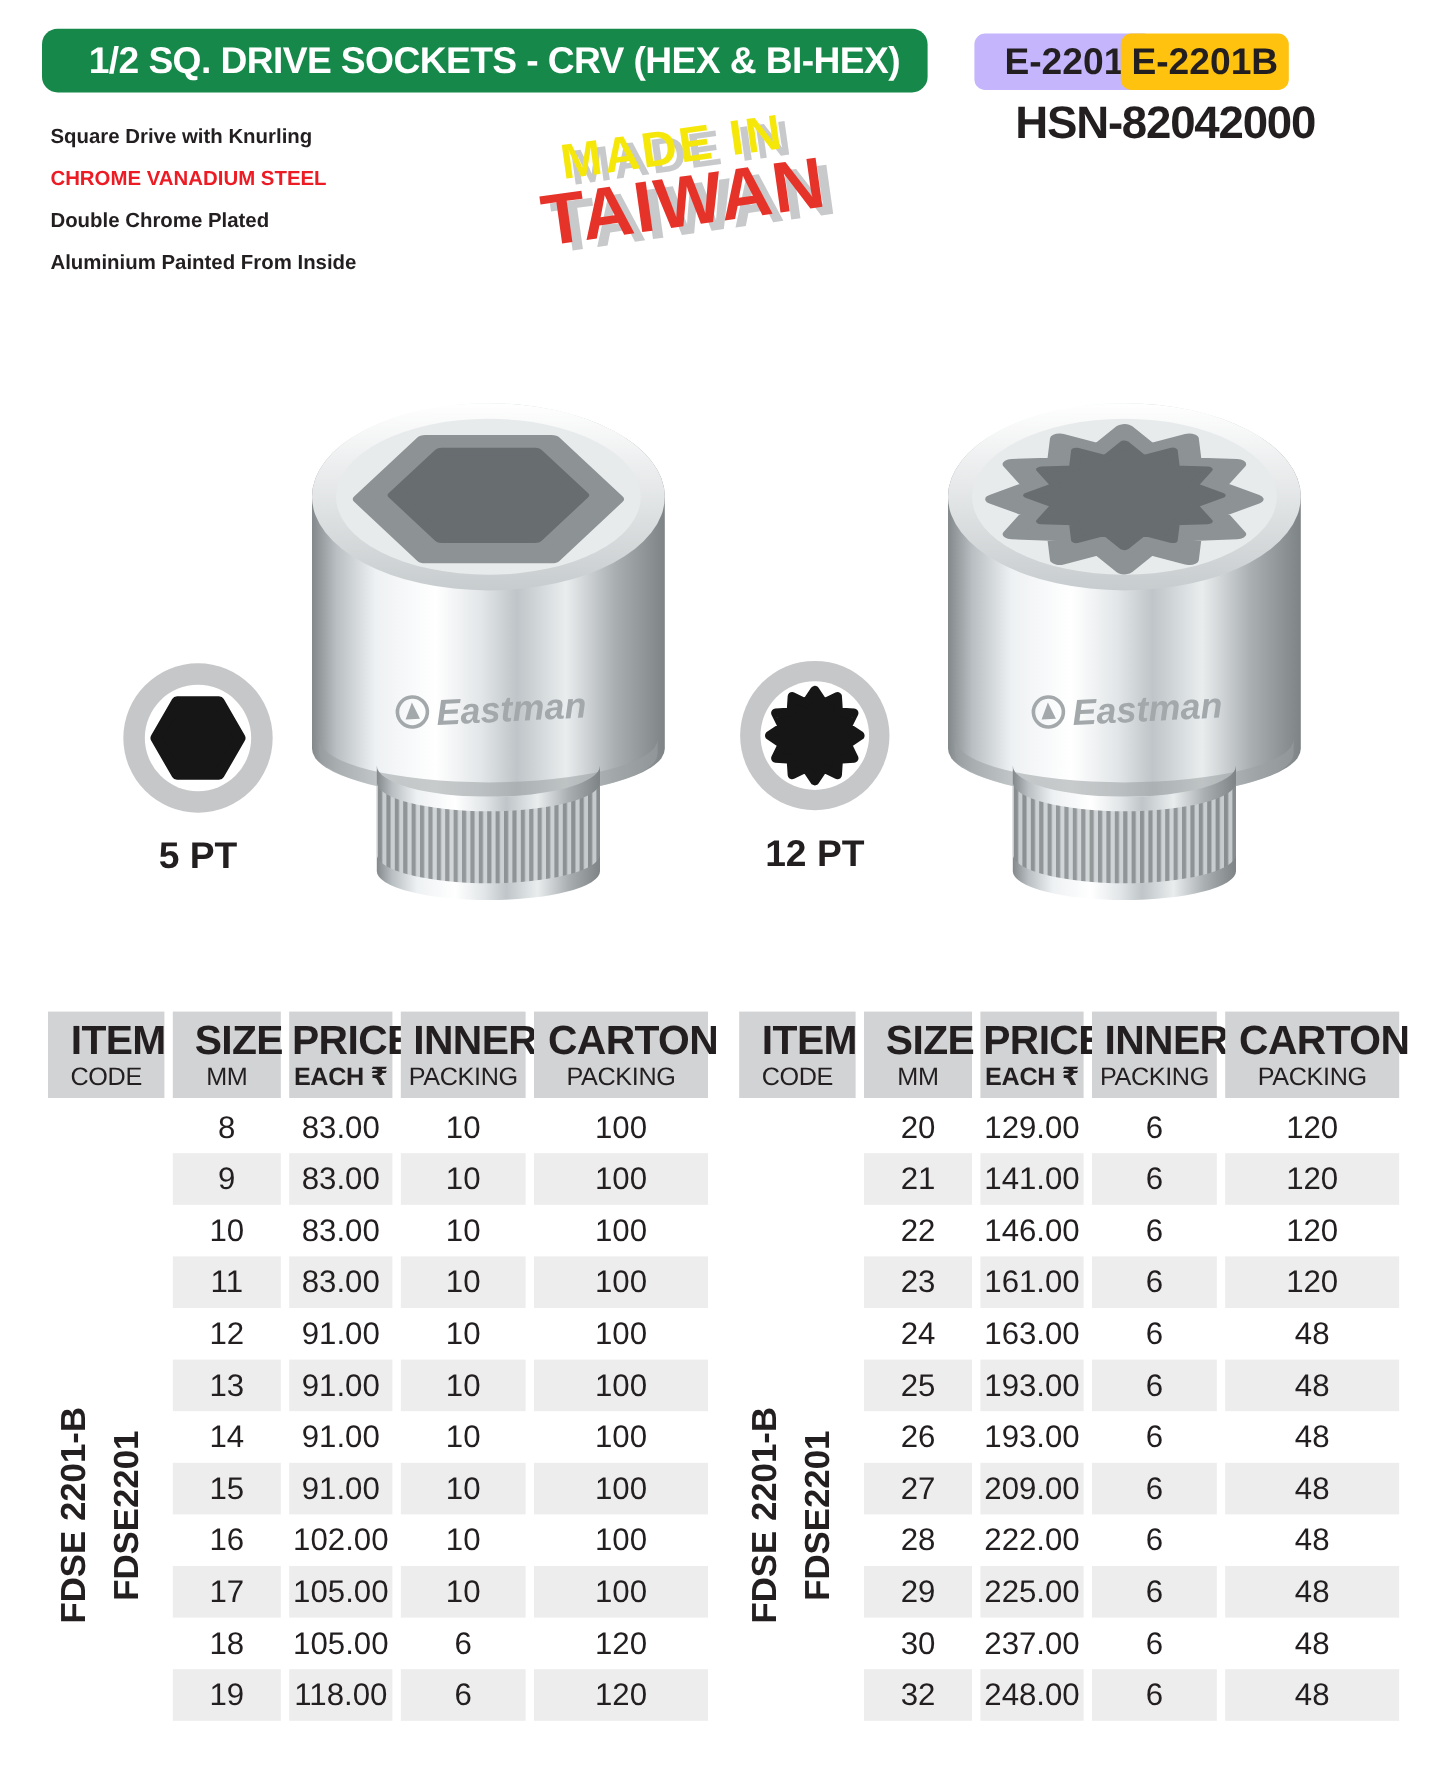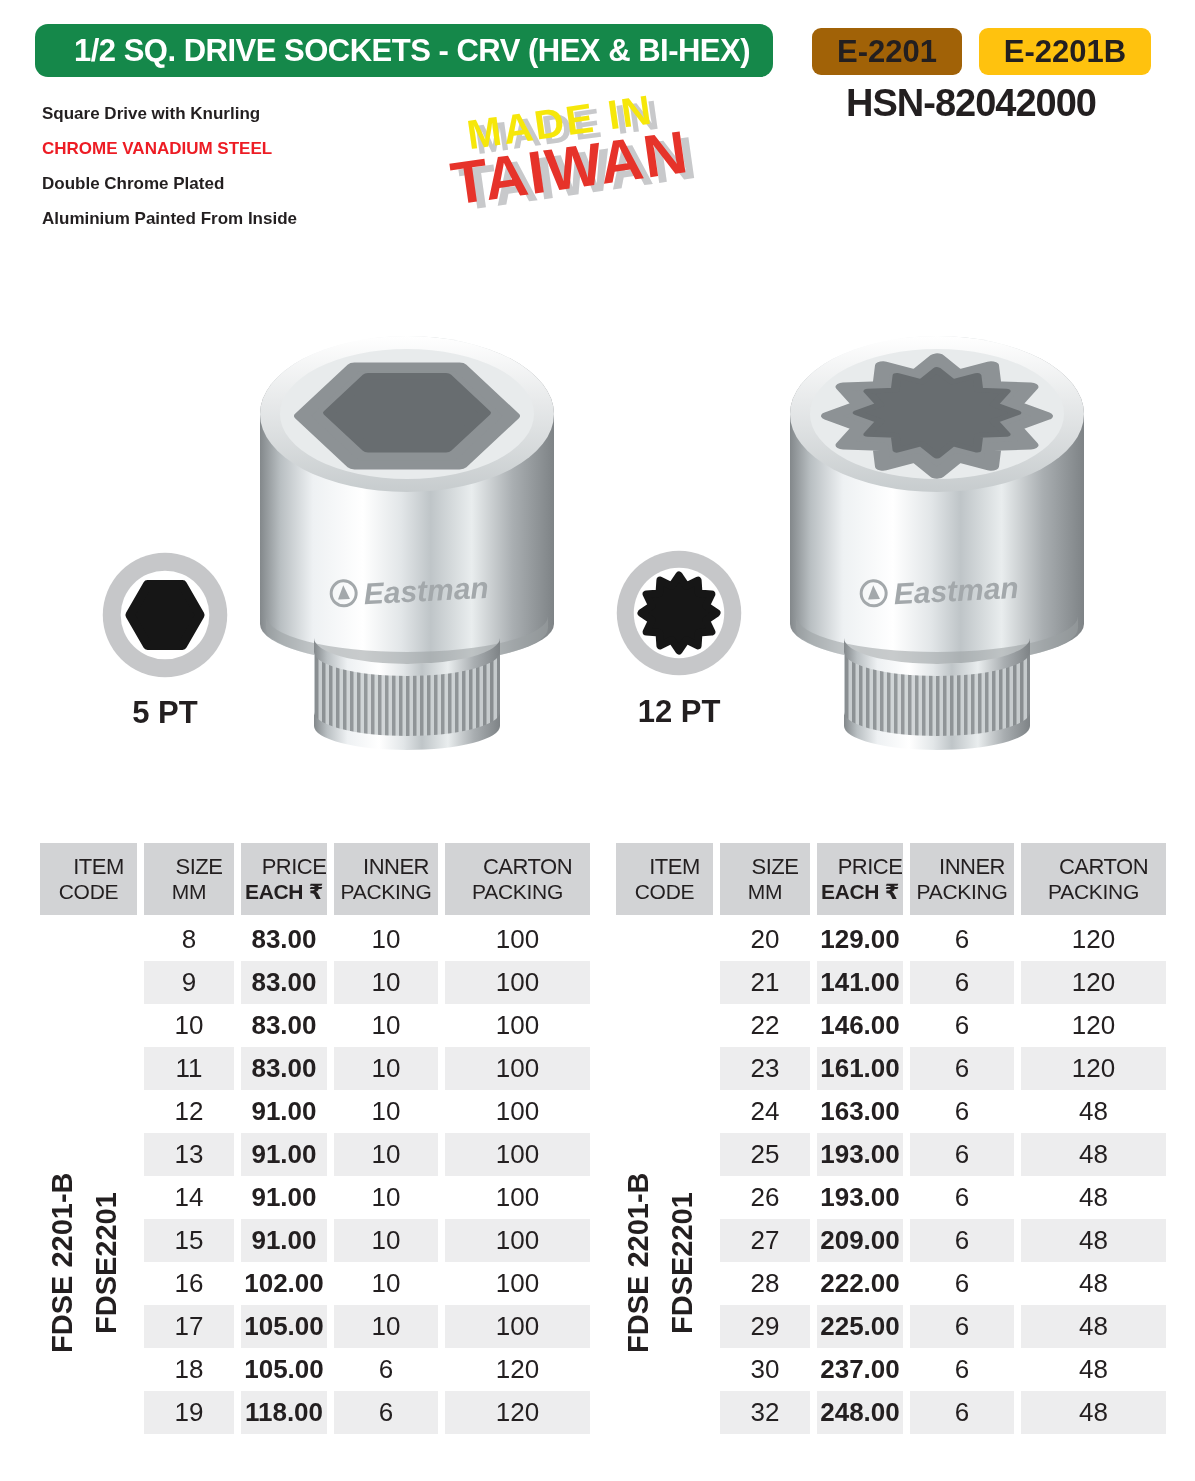--- a/index.html
+++ b/index.html
@@ -6,21 +6,21 @@
   .page{position:relative;width:1195px;height:1481px;background:#ffffff;overflow:hidden;
         font-family:"Liberation Sans","DejaVu Sans",sans-serif;color:#231f20;}
 
   
   .title-bar{position:absolute;left:35px;top:24px;width:722px;height:53px;border-radius:13px;
              display:flex;align-items:center;justify-content:center;
              color:#ffffff;font-size:31px;font-weight:700;letter-spacing:-0.5px;white-space:nowrap;}
   .badge{position:absolute;top:28px;height:47px;border-radius:9px;display:flex;align-items:center;
          justify-content:center;font-size:31px;font-weight:700;color:#231f20;}
   .badge.b1{left:812px;width:150px;}
-  .badge.b2{left:979px;width:172px;}
+  .badge.b2{left:934px;width:140px;}
   .hsn{position:absolute;left:826px;top:82px;font-size:38px;font-weight:700;letter-spacing:-1px;margin-left:20px;}
 
   .features{position:absolute;left:42px;top:96px;font-size:17px;font-weight:700;line-height:35px;}
   .features div{white-space:nowrap;}
 
   .stamp{position:absolute;left:448px;top:102px;width:232px;transform:rotate(-8deg);
          text-align:center;font-weight:700;line-height:1;}
   .stamp .l1{display:block;font-size:41px;letter-spacing:2px;text-shadow:7px 6px 0 #c8c9cb;}
   .stamp .l2{display:block;font-size:60px;letter-spacing:1px;margin-top:-4px;text-shadow:8px 7px 0 #c8c9cb;}
 
@@ -36,40 +36,40 @@
   .pt-label.p1{left:99px;top:695px;}
   .pt-label.p2{left:613px;top:694px;}
 
   
   .ptable{position:absolute;top:843px;width:550px;}
   .ptable.left{left:40px;}
   .ptable.right{left:616px;}
   .thead,.trow{display:grid;grid-template-columns:97px 90px 86px 104px 145px;column-gap:7px;}
   .thead{height:72px;}
   .hc{background:#d2d3d5;display:flex;flex-direction:column;align-items:center;justify-content:center;line-height:1.1;}
-  .hc .ht{font-size:22px;font-weight:400;letter-spacing:-0.5px;margin-left:20px;}
+  .hc .ht{font-size:34px;font-weight:700;letter-spacing:-0.5px;margin-left:20px;}
   .hc .hb{font-size:21px;font-weight:400;letter-spacing:-0.3px;text-align:right;}
   .hc.h-price .hb{font-weight:700;}
   .rows{position:relative;margin-top:3px;}
   .trow{height:43px;font-size:26px;}
   .c{display:flex;align-items:center;justify-content:center;}
-  .c.price{font-weight:700;}
+  .c.price{font-weight:400;}
   .trow.alt .c:not(.item){background:#ededee;}
   .itemcode{position:absolute;left:0px;top:200px;width:94px;height:290px;
             writing-mode:vertical-rl;transform:rotate(180deg);text-align:center;
             font-size:29px;font-weight:700;}
   .itemcode span{display:block;line-height:44px;white-space:nowrap;}
 </style>
 </head>
 <body>
 
 <div class="page">
 
   <div class="title-bar" style="background: rgb(21, 136, 74); padding-left: 16px;">1/2 SQ. DRIVE SOCKETS - CRV (HEX &amp; BI-HEX)</div>
-  <div class="badge b1" style="background: #a16207; text-align: center;">E-2201</div>
+  <div class="badge b1" style="background: #c4b5fd; text-align: center;">E-2201</div>
   <div class="badge b2" style="background: rgb(255, 194, 14);">E-2201B</div>
   <div class="hsn">HSN-82042000</div>
 
   <div class="features">
     <div>Square Drive with Knurling</div>
     <div style="color: rgb(237, 28, 36);">CHROME VANADIUM STEEL</div>
     <div>Double Chrome Plated</div>
     <div>Aluminium Painted From Inside</div>
   </div>
 

